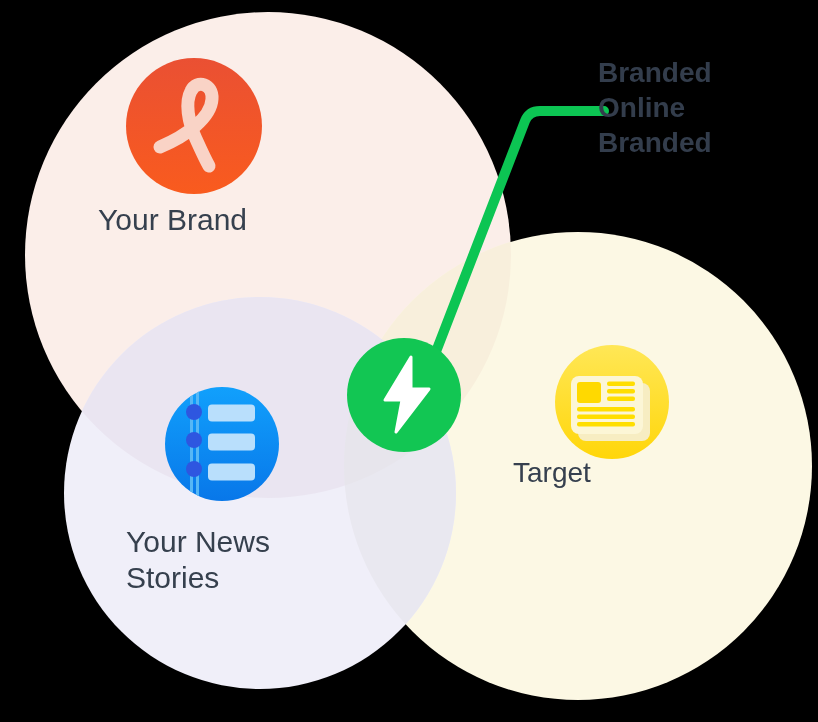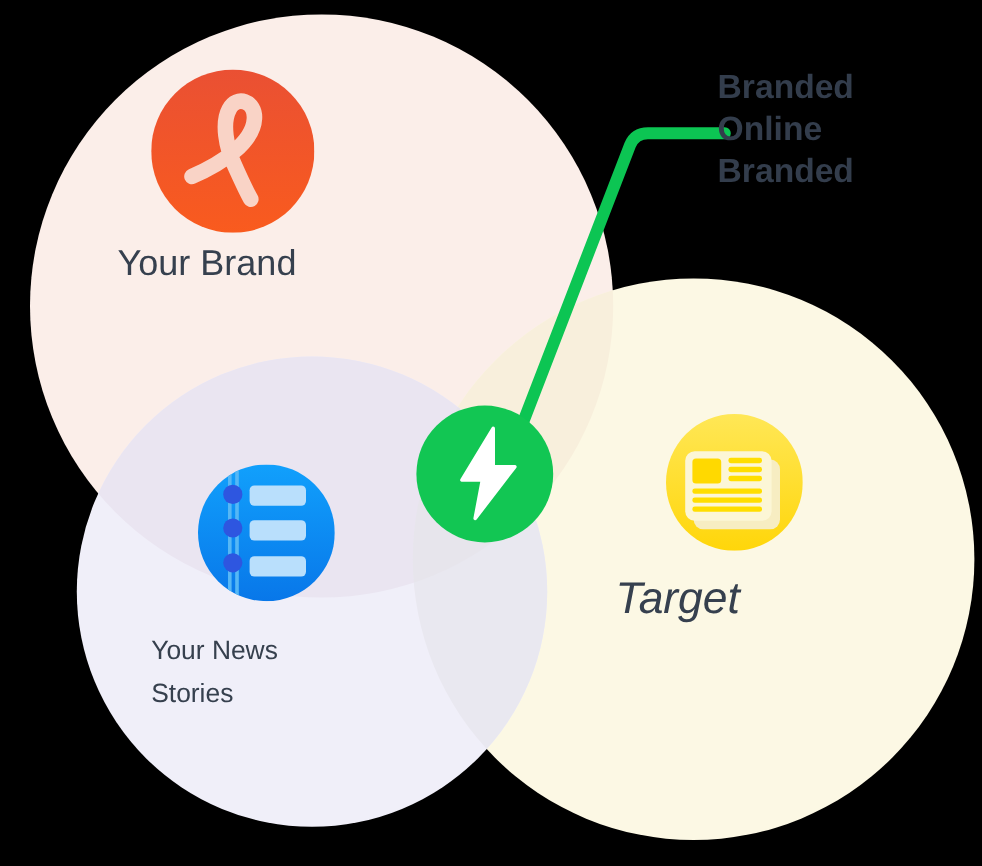--- a/index.html
+++ b/index.html
@@ -27,25 +27,25 @@
     text-align: left;
     font-weight: 400;
   }
   .node-label .line { display: block; }
   .label-brand {
     left: 98px; top: 202px; width: 200px;
     font-size: 30px; line-height: 36px;
   }
   .label-news {
     left: 126px; top: 524px; width: 200px;
-    font-size: 22px; line-height: 36px;
+    font-size: 30px; line-height: 36px;
   }
   .label-media {
-    left: 513px; top: 482px; width: 200px;
-    font-size: 37px; line-height: 34px; font-style: italic;
+    left: 513px; top: 456px; width: 200px;
+    font-size: 28px; line-height: 34px;
   }
   .callout-label {
     position: absolute;
     left: 598px; top: 55px; width: 200px;
     color: #333D4C;
     font-size: 28px; line-height: 35px;
     font-weight: 700;
     text-align: left;
   }
   .callout-label .line { display: block; }

